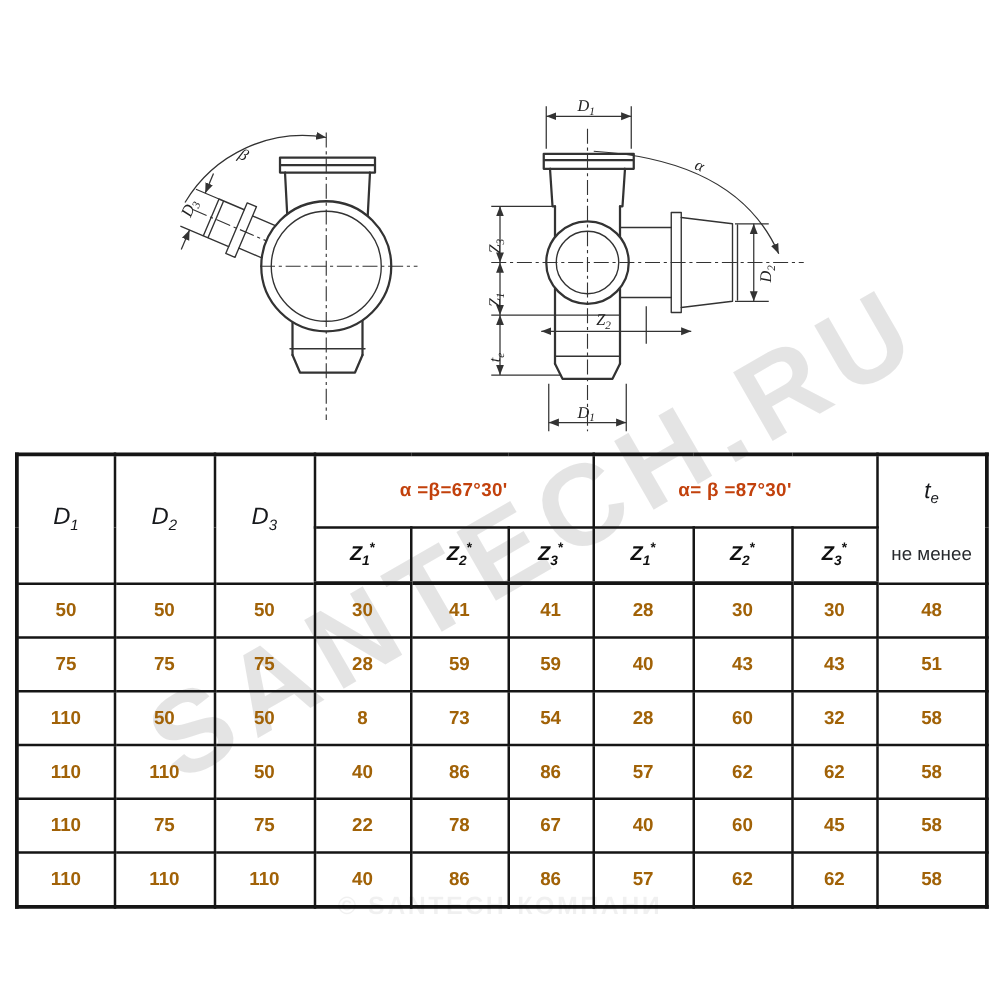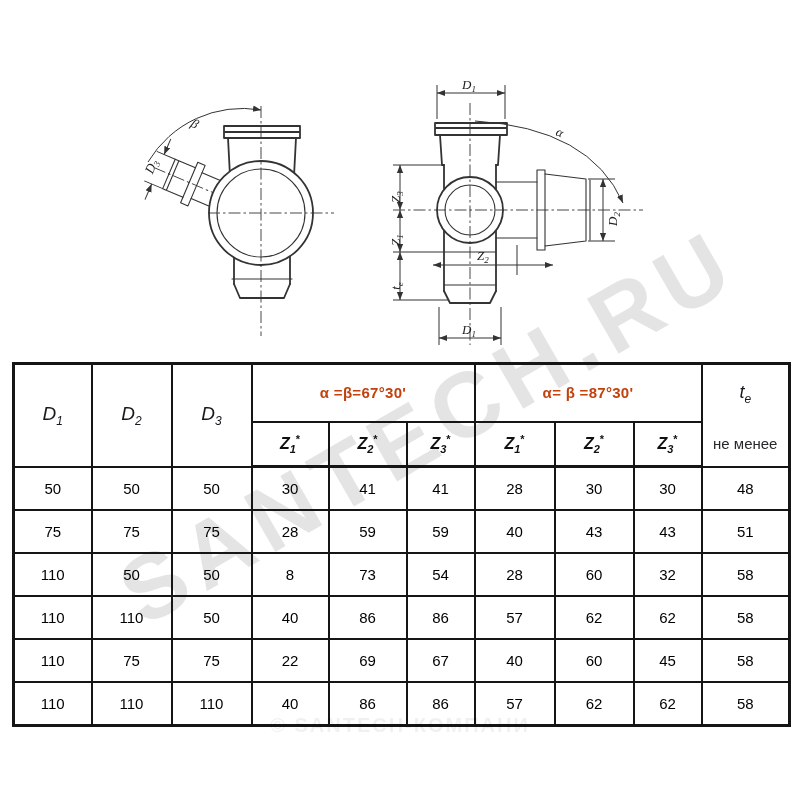--- a/index.html
+++ b/index.html
@@ -26,21 +26,21 @@
   svg .ss{font-size:9px;}
 
   
   .tblwrap{position:absolute;left:12px;top:362px;z-index:2;}
   table.spec{border-collapse:collapse;table-layout:fixed;width:776px;border:3px solid #151515;}
   table.spec th,table.spec td{border:2px solid #151515;text-align:center;padding:0;background:transparent;}
   tr.r1 th{height:56px;}
   tr.r2 th{height:42px;margin-left:23px;}
   tr.r2 th, th.sp{border-bottom-width:3px;}
   td.num{height:41px;vertical-align:middle;padding-bottom:11px;
-         font-size:15px;font-weight:400;color:#000000;}
+         font-size:15px;font-weight:700;color:#a16207;}
   .hd{font-style:italic;font-weight:400;font-size:19px;color:#16181c;}
   .hd sub{font-size:12px;}
   .gt{font-weight:700;font-size:15px;color:#c2410c;letter-spacing:.3px;}
   .zh{font-style:italic;font-weight:700;font-size:16px;color:#101010;}
   .zh sub{font-size:11px;}
   .zh sup{font-size:11px;font-style:normal;}
   th.te{vertical-align:top;}
   .te-top{height:57px;display:flex;align-items:center;justify-content:center;}
   .te-top .hd{font-size:18px;}
   .te-note{height:43px;display:flex;align-items:center;justify-content:center;
@@ -247,21 +247,21 @@
         <td class="num">57</td>
         <td class="num">62</td>
         <td class="num">62</td>
         <td class="num">58</td>
       </tr>
       <tr>
         <td class="num">110</td>
         <td class="num">75</td>
         <td class="num">75</td>
         <td class="num">22</td>
-        <td class="num">69</td>
+        <td class="num">78</td>
         <td class="num">67</td>
         <td class="num">40</td>
         <td class="num">60</td>
         <td class="num">45</td>
         <td class="num">58</td>
       </tr>
       <tr>
         <td class="num">110</td>
         <td class="num">110</td>
         <td class="num">110</td>

